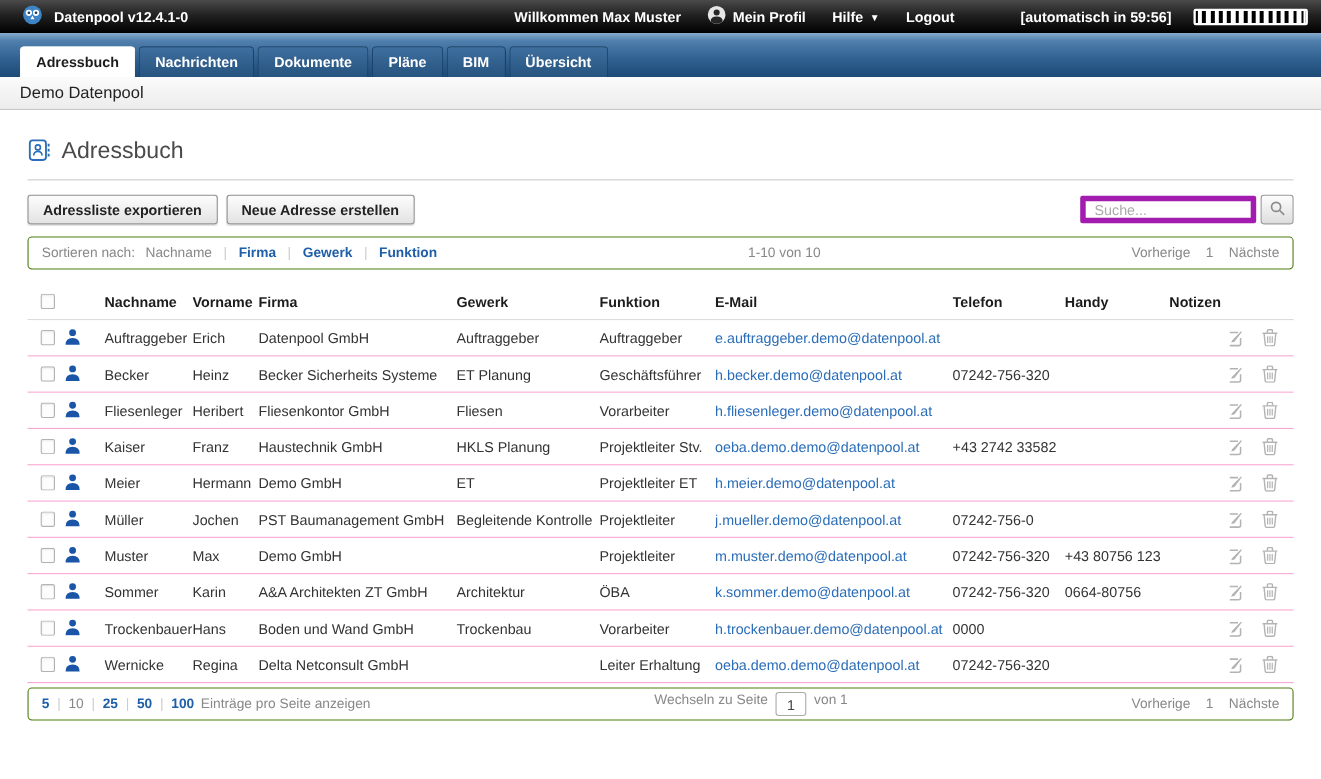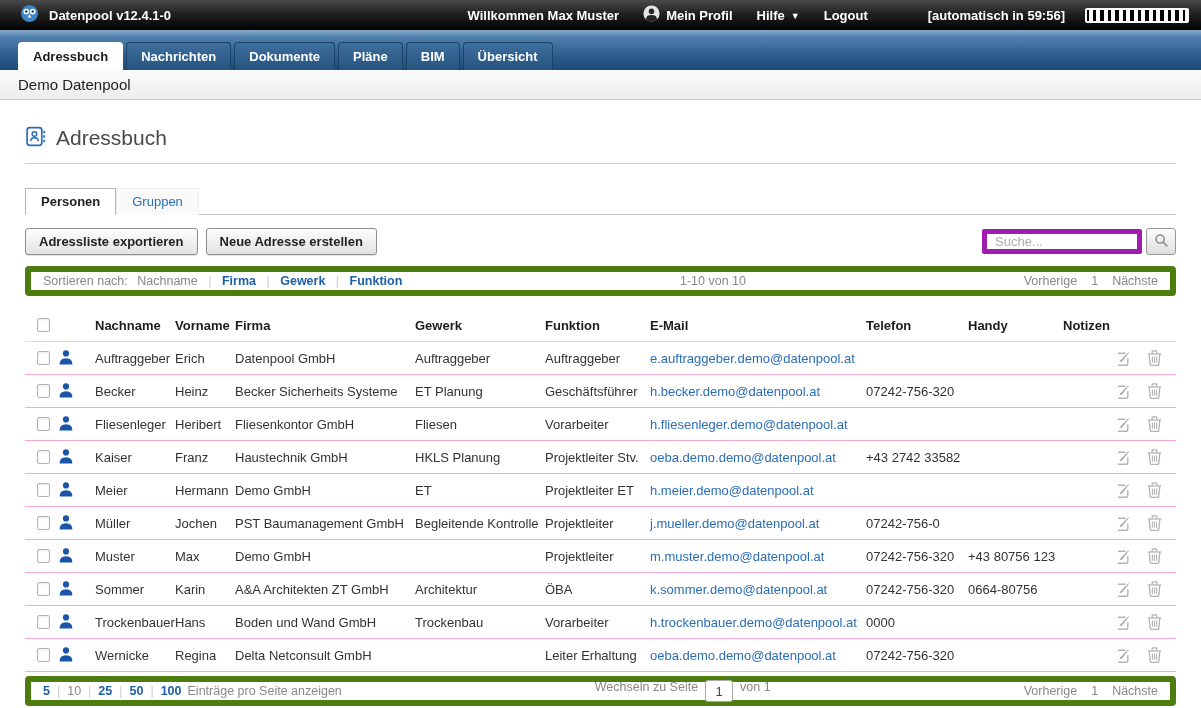--- a/index.html
+++ b/index.html
@@ -79,21 +79,21 @@
   }
   .search-input::placeholder { color:#aaa; }
   .search-btn {
     width:30px; height:27px; margin-left:4px; cursor:pointer;
     background:linear-gradient(180deg,#fdfdfd,#ddd);
     border:1px solid #999; border-radius:3px;
     display:flex; align-items:center; justify-content:center;
   }
   
   .bar {
-    margin-top:11px; height:30px; border:6px solid #4d7c0f; border-radius:4px;
+    margin-top:11px; height:30px; border:1px solid #4d7c0f; border-radius:4px;
     display:flex; align-items:center; justify-content:space-between;
     padding:0 12px; color:#888; font-size:12.5px; background:#fff;
   }
   .bar .sep { color:#ccc; margin:0 7px; }
   .blue-link { color:#1e5fa8; font-weight:bold; cursor:pointer; }
   .muted { color:#888; }
   .pager { display:flex; align-items:center; gap:14px; }
   
   .table { margin-top:13px; }
   .trow { display:flex; align-items:center; height:33px; border-bottom:1px solid #f9a8d4; }
@@ -192,24 +192,20 @@
         <rect x="2" y="1.5" width="14" height="17" rx="2.5" stroke-width="1.6"></rect>
         <circle cx="9" cy="7.6" r="2.2" stroke-width="1.4"></circle>
         <path d="M5.4 14.6 q0-3.4 3.6-3.4 q3.6 0 3.6 3.4" stroke-width="1.4"></path>
         <path d="M18.3 4.5 v2.4 M18.3 8.8 v2.4 M18.3 13.1 v2.4" stroke-width="1.7"></path>
       </svg>
     </span>
     <h1>Adressbuch</h1>
   </div>
   <hr class="rule">
 
-  <div class="tabs">
-    <div class="tab active">Personen</div>
-    <div class="tab inactive">Gruppen</div>
-  </div>
 
   <div class="toolbar">
     <button class="btn">Adressliste exportieren</button>
     <button class="btn">Neue Adresse erstellen</button>
     <span class="search-group">
       <input class="search-input" placeholder="Suche..." style="">
       <span class="search-btn">
         <span>
           <svg width="15" height="15" viewBox="0 0 16 16" fill="none" stroke="#8a8a8a" stroke-width="1.6">
             <circle cx="6.5" cy="6.5" r="4.4"></circle>

